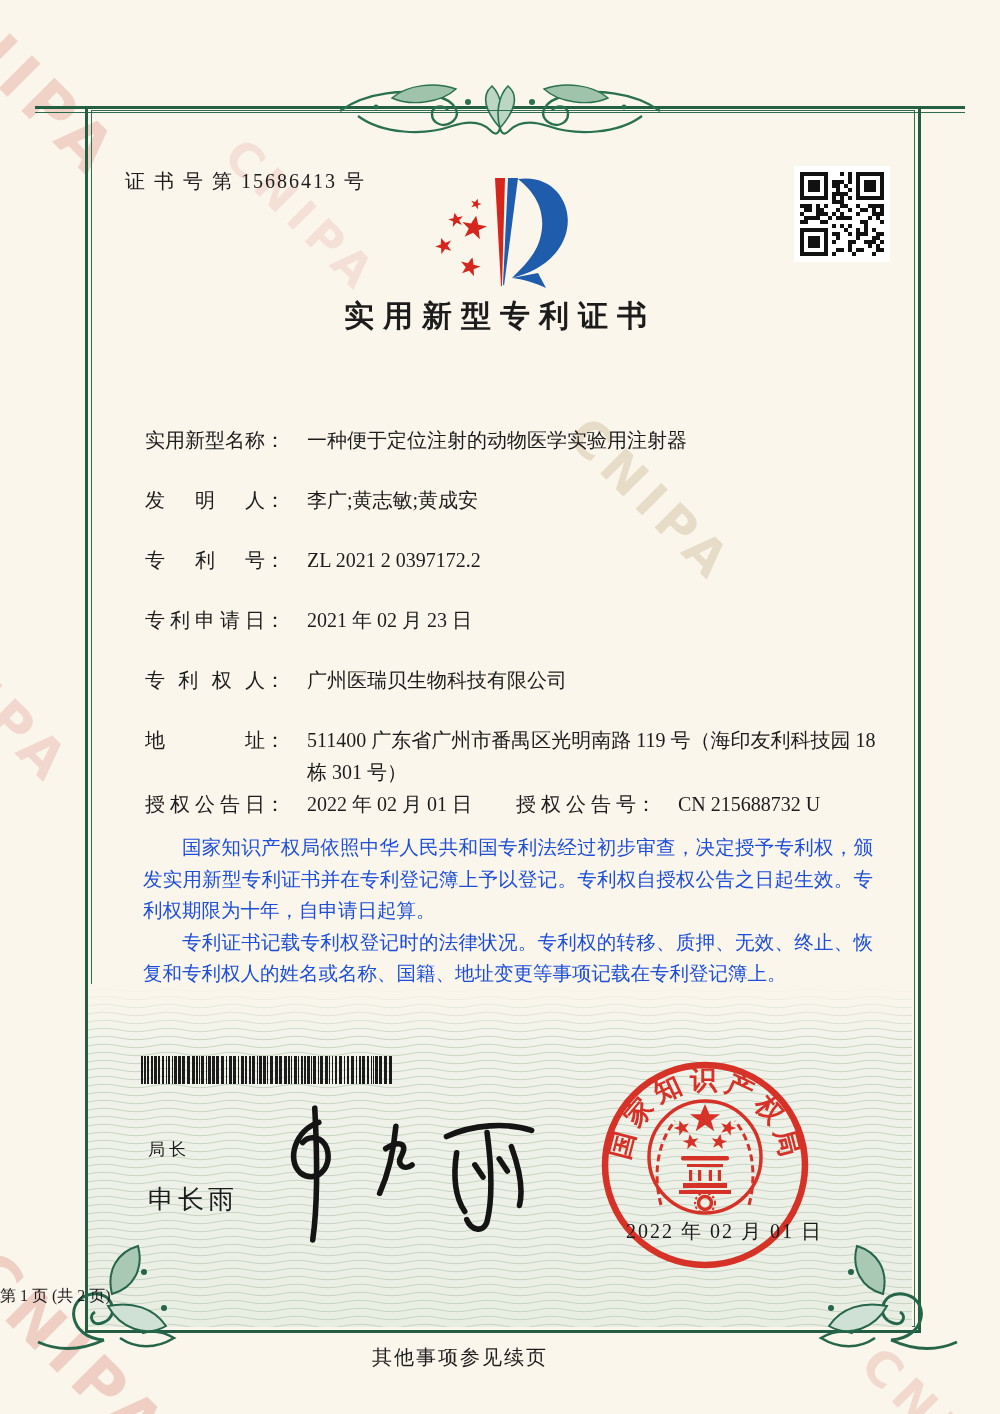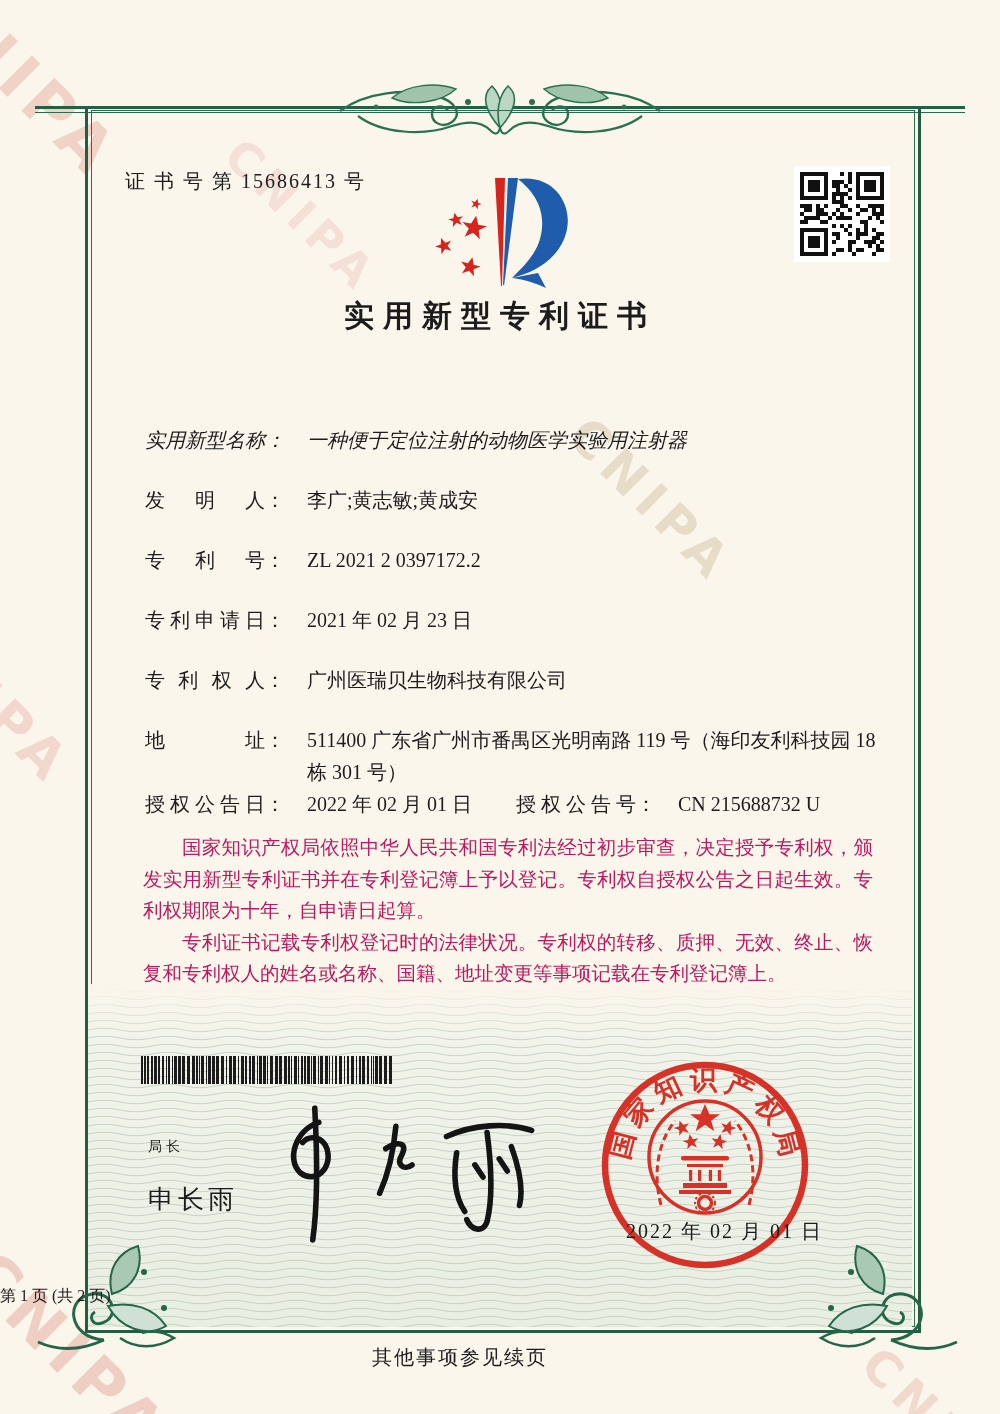--- a/index.html
+++ b/index.html
@@ -36,25 +36,25 @@
   
   .row{position:absolute;left:145px;display:flex;align-items:flex-start;
        font-size:20px;line-height:32px;}
   .lbl{display:inline-block;width:120px;text-align:justify;text-align-last:justify;}
   .colon{display:inline-block;}
   .val{margin-left:22px;}
   .val-wrap{display:inline-block;width:580px;}
   .pair2{margin-left:44px;display:flex;}
   
   .paras{left:143px;top:832px;width:730px;font-size:19.5px;line-height:31.5px;
-         text-align:justify;color:#be185d;}
+         text-align:justify;color:#1d4ed8;}
   .paras p{margin:0;text-indent:2em;}
   
   .barcode{left:141px;top:1056px;}
-  .sig-title{left:148px;top:1138px;font-size:14px;letter-spacing:4px;}
+  .sig-title{left:148px;top:1138px;font-size:17px;letter-spacing:4px;}
   .sig-name{left:148px;top:1182px;font-size:26px;letter-spacing:4px;}
   .signature-svg{left:253px;top:1096px;}
   .seal-svg{left:595px;top:1055px;opacity:.95;}
   .seal-date{left:626px;top:1218px;font-size:20px;letter-spacing:2px;color:#1a1a1a;}
   .page-info{left:0;right:44px;top:1286px;text-align:left;font-size:16px;}
   .note{left:0;right:80px;top:1344px;text-align:center;font-size:20px;letter-spacing:2px;}
   .corner-l{left:30px;top:1242px;}
   .corner-r{left:815px;top:1242px;transform:scaleX(-1);}
   .top-orn{left:340px;top:80px;}
   .logo-svg{left:418px;top:166px;}
@@ -389,21 +389,21 @@
     </g>
     <g fill="#1f5cab">
       <polygon points="90,12 100,12 86,120 85,118"></polygon>
       <path d="M100,13 C136,8 154,38 149,63 C144,90 119,106 94,112 C110,96 122,84 124,62 C126,40 114,24 100,13 Z"></path>
       <path d="M94,112 C104,113 118,117 128,122 L120,107 Z"></path>
     </g>
   </svg>
 
   <div class="abs doc-title">实用新型专利证书</div>
 
-  <div class="row" style="top:424px;font-style:italic;">
+  <div class="row" style="top:424px;">
     <span class="lbl">实用新型名称</span>
       <span class="colon">：</span>
     <span class="val">一种便于定位注射的动物医学实验用注射器</span>
   </div>
   <div class="row" style="top:484px;">
     <span class="lbl">发明人</span>
       <span class="colon">：</span>
     <span class="val">李广;黄志敏;黄成安</span>
   </div>
   <div class="row" style="top:544px;">

